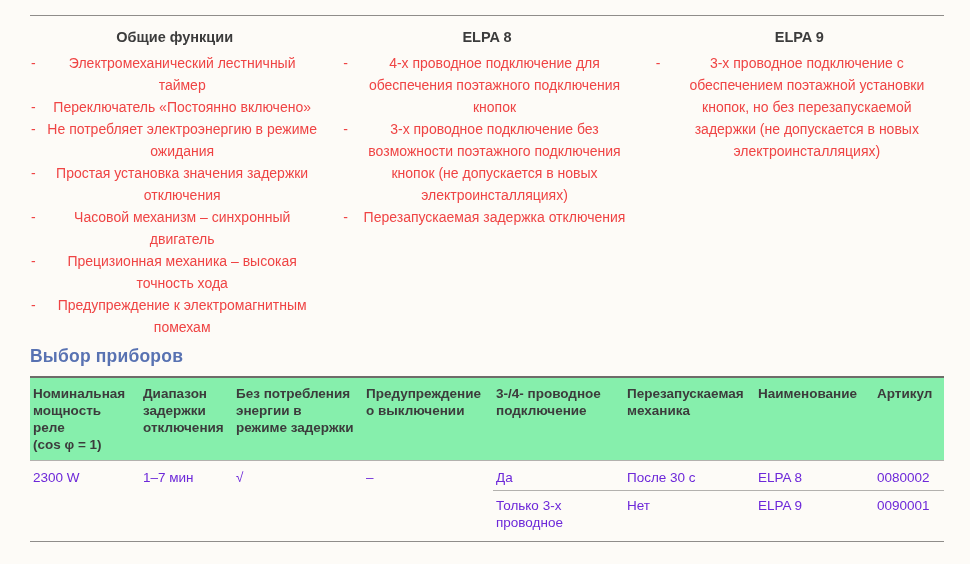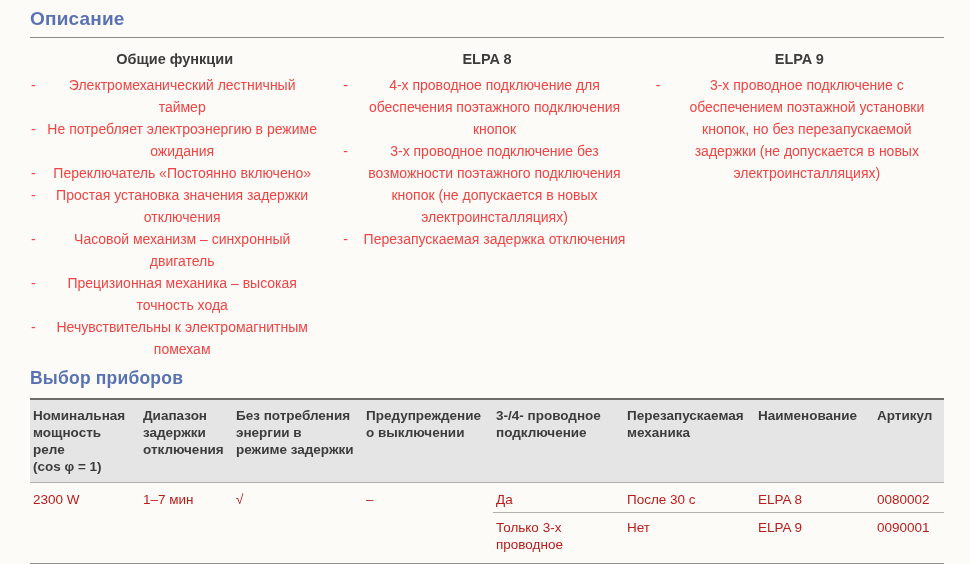--- a/index.html
+++ b/index.html
@@ -69,63 +69,62 @@
   table.sel col.c1 { width: 110px; }
   table.sel col.c2 { width: 93px; }
   table.sel col.c3 { width: 130px; }
   table.sel col.c4 { width: 130px; }
   table.sel col.c5 { width: 131px; }
   table.sel col.c6 { width: 131px; }
   table.sel col.c7 { width: 119px; }
   table.sel col.c8 { width: 70px; }
 
   table.sel th {
-    background: #e5e5e5;
+    background: #86efac;
     text-align: left;
     vertical-align: top;
     font-size: 13.5px;
     line-height: 17px;
     font-weight: bold;
     color: #3c3c3c;
     padding: 7px 8px 7px 3px;
     border-bottom: 1px solid #b3b1ae;
   }
   th .hdr-note { font-weight: bold; display: block; }
 
   table.sel td {
     vertical-align: top;
     font-size: 13.5px;
     line-height: 17px;
-    color: #b91c1c;
+    color: #6d28d9;
     padding: 8px 8px 4px 3px;
   }
   tr.row2 td { padding-top: 6px; padding-bottom: 10px; }
   tr.row2 td.divided { border-top: 1px solid #b3b1ae; }
   td.dim { color: #7c7c7c; }
 </style>
 </head>
 <body>
 
 <div class="page">
 
-  <h1 class="section-title">Описание</h1>
   <hr class="title-rule">
 
   <div class="cols">
     <div class="col">
       <h2>Общие функции</h2>
       <ul class="feature-list">
 
       <li>Электромеханический лестничный таймер</li>
+          <li>Переключатель «Постоянно включено»</li>
           <li>Не потребляет электроэнергию в режиме ожидания</li>
-          <li>Переключатель «Постоянно включено»</li>
           <li>Простая установка значения задержки отключения</li>
           <li>Часовой механизм – синхронный двигатель</li>
           <li>Прецизионная механика – высокая точность хода</li>
-          <li>Нечувствительны к электромагнитным помехам</li>
+          <li>Предупреждение к электромагнитным помехам</li>
         </ul>
     </div>
     <div class="col">
       <h2>ELPA 8</h2>
       <ul class="feature-list">
 
       <li>4-х проводное подключение для обеспечения поэтажного подключения кнопок</li>
           <li>3-х проводное подключение без возможности поэтажного подключения кнопок (не допускается в новых электроинсталляциях)</li>
           <li>Перезапускаемая задержка отключения</li>
         </ul>

